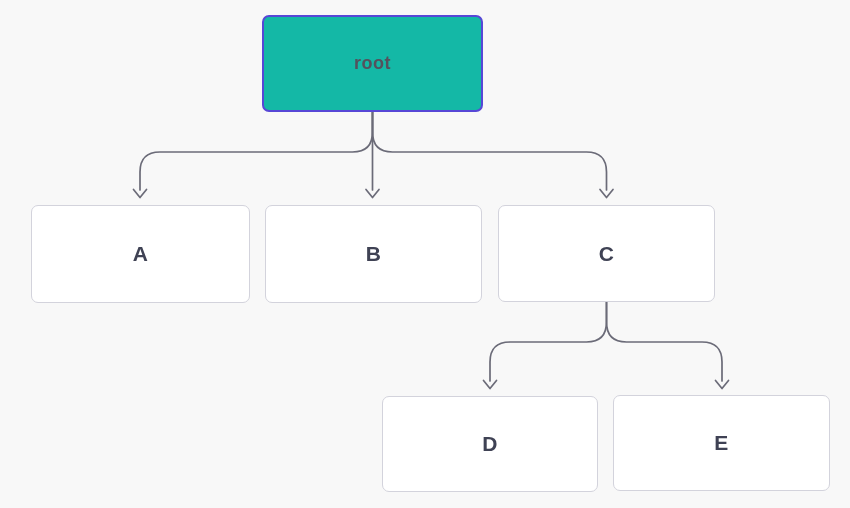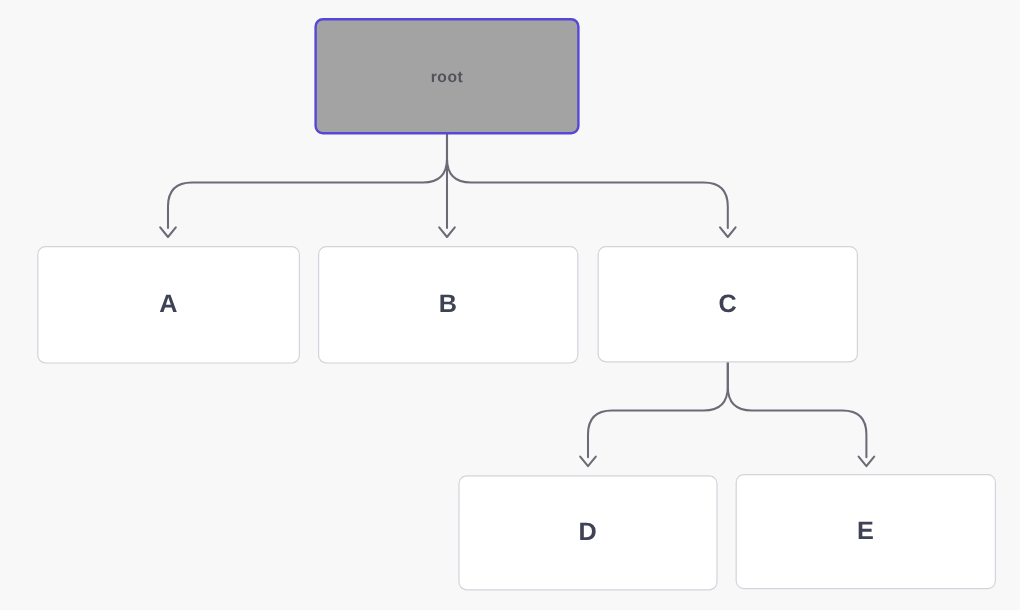--- a/index.html
+++ b/index.html
@@ -30,23 +30,23 @@
     box-sizing: border-box;
     background: #ffffff;
     border: 1px solid #d3d3dc;
     border-radius: 7px;
     font-size: 21px;
     font-weight: 600;
     color: #3f4254;
     letter-spacing: 0.5px;
   }
   .node.root-node {
-    background: #a3a3a3;
+    background: #14b8a6;
     border: 2px solid #5747d6;
-    font-size: 13px;
+    font-size: 18px;
     color: #54515d;
   }
   
   .pos-root { left: 262px; top: 15px;  width: 221px; height: 97px; }
   .pos-a    { left: 31px;  top: 205px; width: 219px; height: 98px; }
   .pos-b    { left: 265px; top: 205px; width: 217px; height: 98px; }
   .pos-c    { left: 498px; top: 205px; width: 217px; height: 97px; }
   .pos-d    { left: 382px; top: 396px; width: 216px; height: 96px; }
   .pos-e    { left: 613px; top: 395px; width: 217px; height: 96px; }
 </style>

